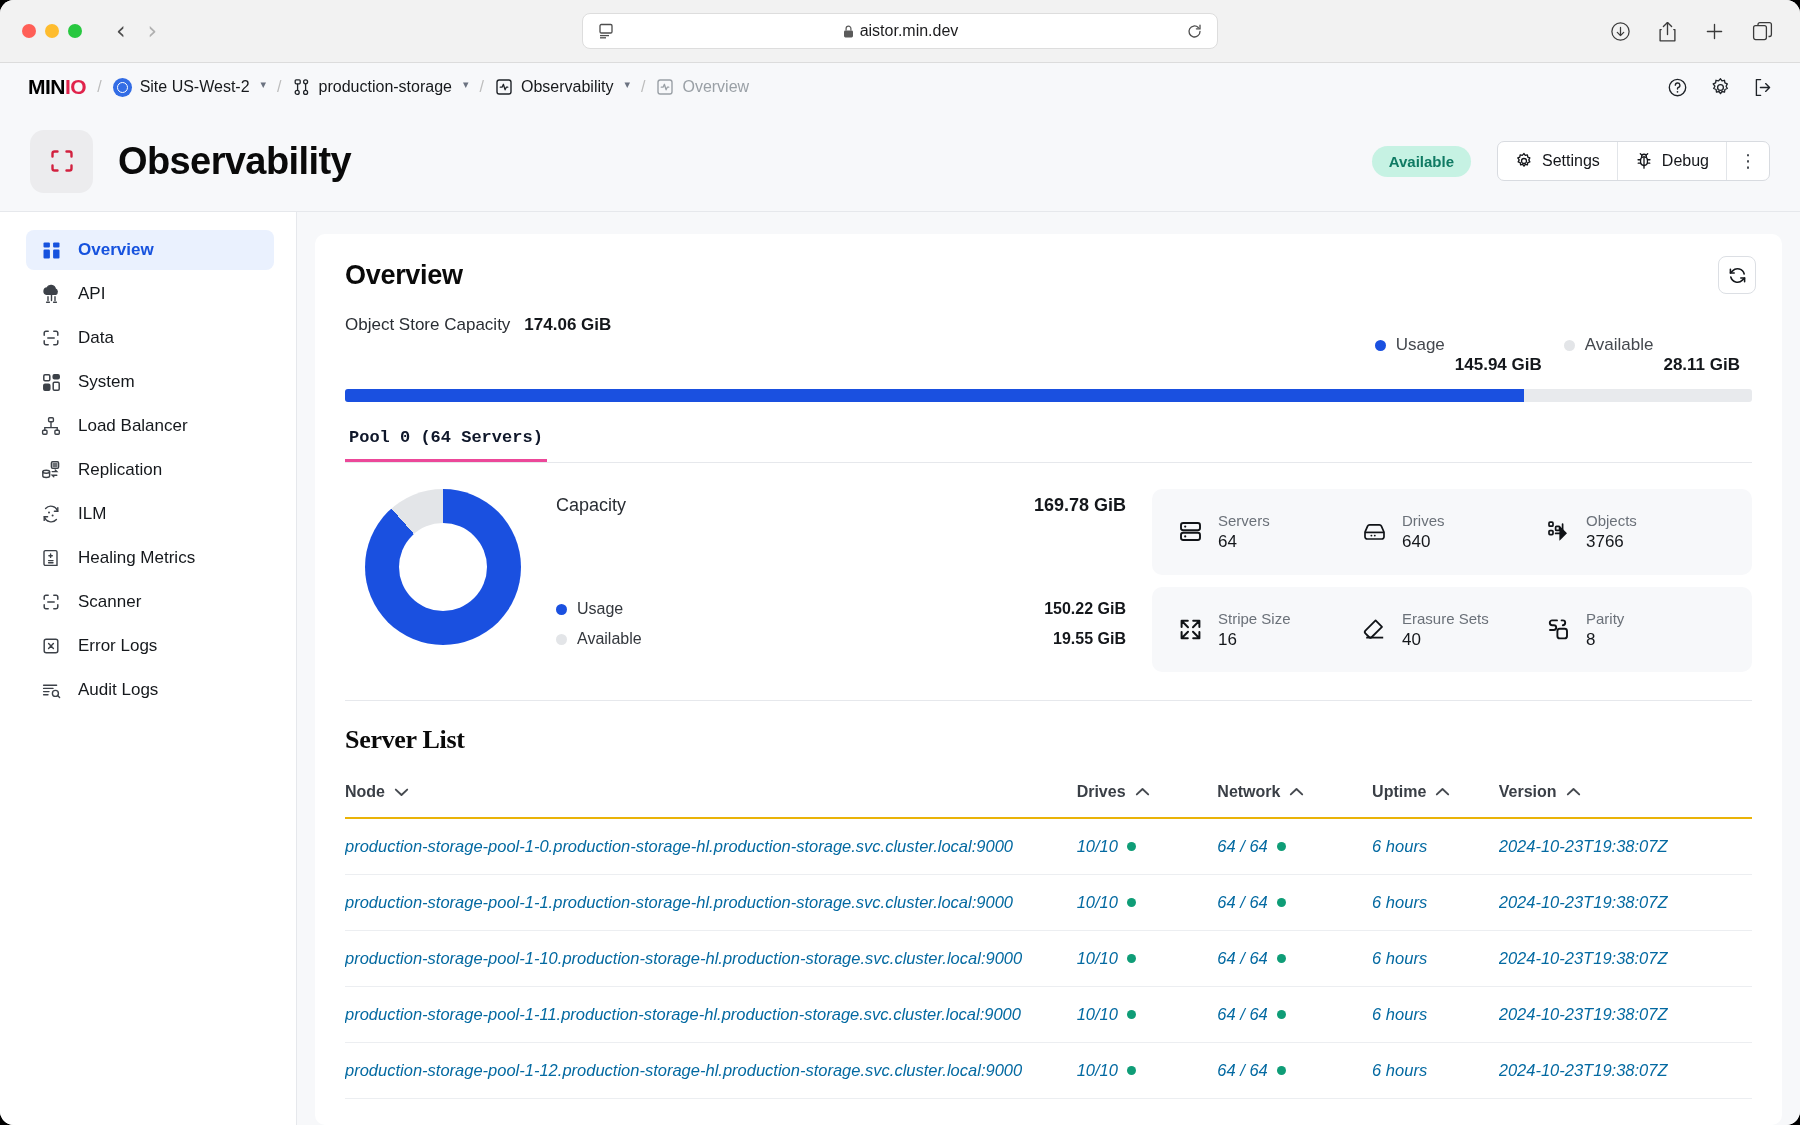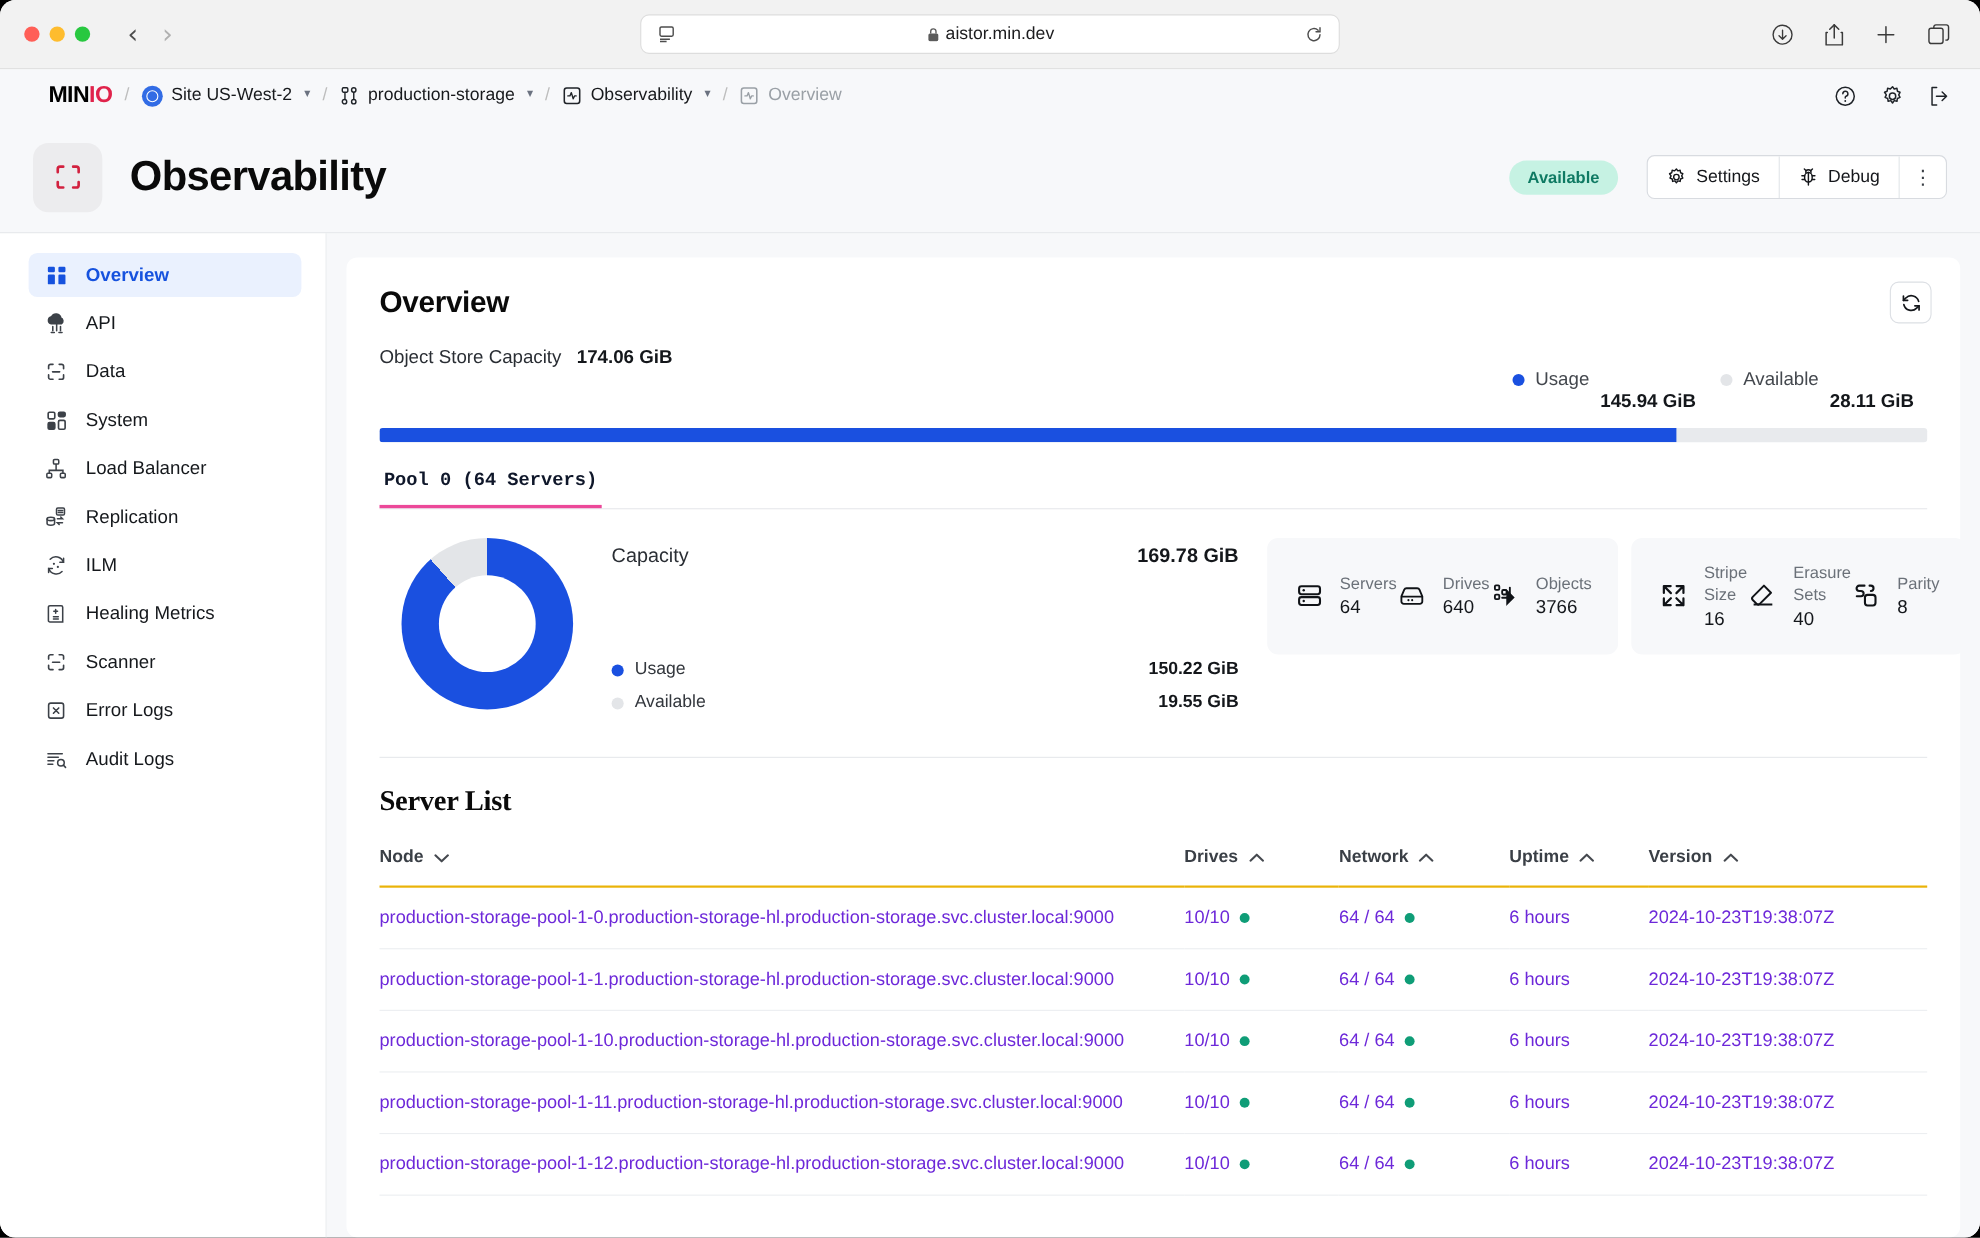--- a/index.html
+++ b/index.html
@@ -57,21 +57,21 @@
     position: absolute; right: 26px;
     display: flex; align-items: center; gap: 25px;
     color: #3a3a3a;
   }
 
   
   .app-topbar {
     height: 48px;
     background: #f7f8fa;
     display: flex; align-items: center;
-    padding: 0 44px;
+    padding: 0 28px;
     position: relative;
   }
   .logo {
     font-size: 21px; font-weight: 700; letter-spacing: -0.5px;
     display: flex; align-items: center;
   }
   .logo .io  { color: #e0234b; }
   .crumb-sep { color: #bdbdbd; margin: 0 11px; font-size: 16px; }
   .crumb {
     display: flex; gap: 8px;
@@ -220,44 +220,44 @@
   .cd-line { display: flex; align-items: center; font-size: 17px; }
   .cd-line .nm { color: #2a2e34; }
   .cd-line .vl { margin-left: auto; color: #14171b; font-weight: 600; }
   .cd-head { margin-top: 6px; }
   .cd-head .nm { font-size: 18px; }
   .cd-head .vl { font-size: 18px; }
   .cd-legend { margin-top: 84px; }
   .cd-legend .cd-line { margin-bottom: 12px; font-size: 16px; }
   .cd-legend .nm { display: flex; align-items: center; gap: 10px; color: #33373d; }
 
-  .stat-col { width: 600px; flex: none; display: flex; flex-direction: row; gap: 12px; }
+  .stat-col { width: 600px; flex: none; display: flex; flex-direction: column; gap: 12px; }
   .stat-card {
     background: #f7f8fa; border-radius: 10px;
     display: flex; padding: 22px 24px;
   }
   .stat-item { flex: 1; display: flex; align-items: center; gap: 14px; }
   .stat-ic { width: 28px; height: 28px; flex: none; display: flex; align-items: center; justify-content: center; color: #101317; }
   .stat-label { font-size: 15px; color: #6b7179; line-height: 1.35; }
   .stat-value { font-size: 17px; color: #14171b; line-height: 1.25; }
 
   .divider { border-top: 1px solid #e6e8ec; margin-top: 28px; }
 
   .server-title { font-size: 26px; font-weight: 700; color: #0a0a0a; margin-top: 24px; letter-spacing: -0.3px; font-family: Liberation Serif, serif; }
 
   table.srv { width: 100%; border-collapse: collapse; margin-top: 28px; table-layout: fixed; }
   table.srv th {
     text-align: left; font-size: 16px; font-weight: 600; color: #3a3f46;
     padding: 0 0 16px 0; border-bottom: 2px solid #eab308;
   }
   table.srv th .h { display: inline-flex; align-items: center; gap: 9px; }
   table.srv td {
-    font-size: 16.5px; color: #6d28d9;
+    font-size: 16.5px; color: #0369a1;
     padding: 18px 0; border-bottom: 1px solid #eceef1;
-    white-space: nowrap; overflow: hidden; text-overflow: ellipsis;
+    white-space: nowrap; overflow: hidden; text-overflow: ellipsis; font-style: italic;
   }
   .inline-dot { display: inline-flex; align-items: center; gap: 9px; }
   .green-dot { width: 9px; height: 9px; border-radius: 50%; background: #0f9d77; display: inline-block; }
   .sort-ic { color: #45494f; display: inline-flex; }
   svg { display: block; }
 </style>
 </head>
 <body>
 
 <div class="window">

